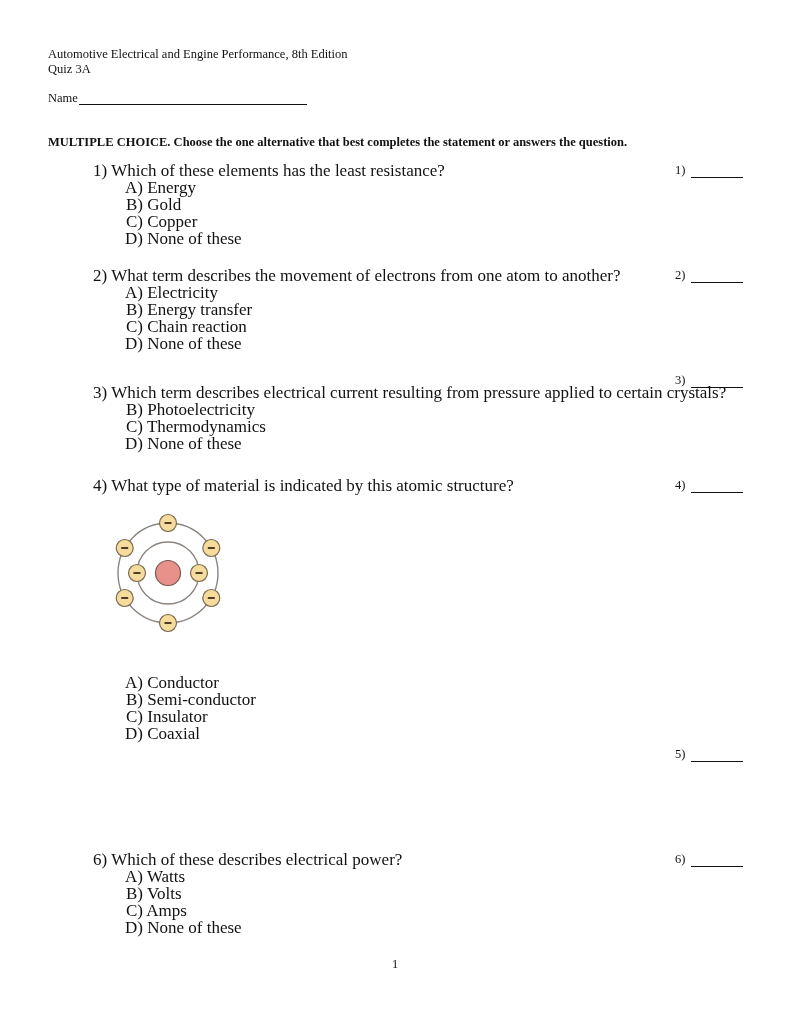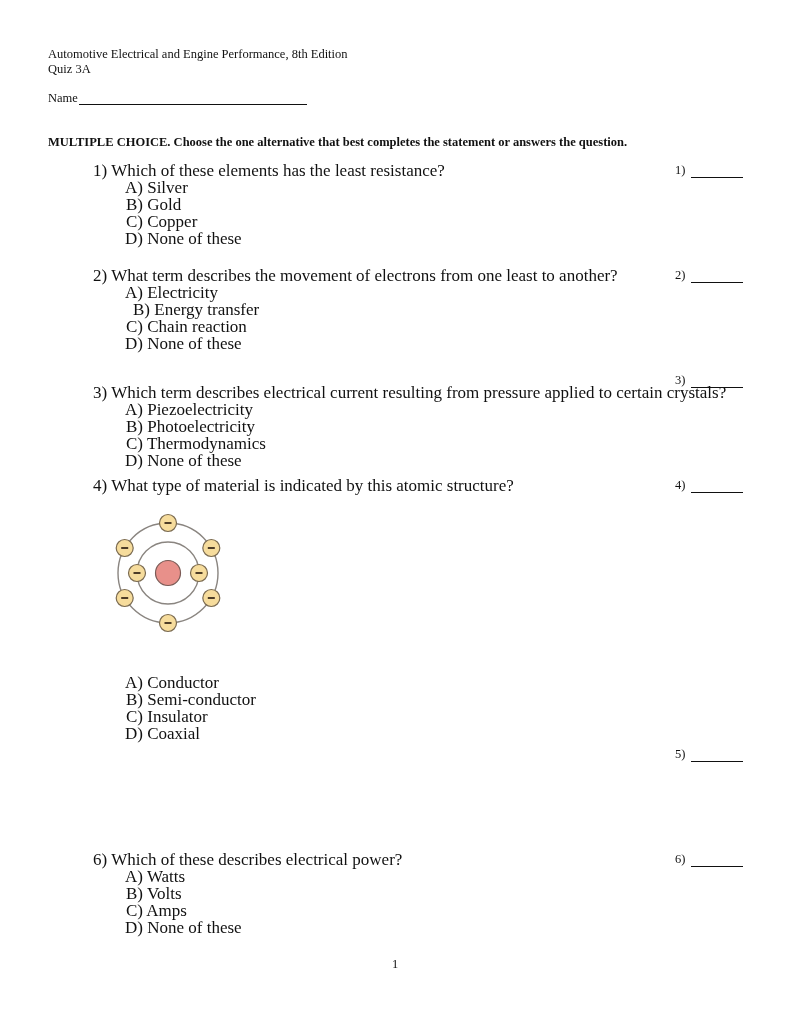--- a/index.html
+++ b/index.html
@@ -30,49 +30,48 @@
 <div class="name-row">
   <span>Name</span>
   <span class="name-line"></span>
 </div>
 
 <div class="instructions">MULTIPLE CHOICE.  Choose the one alternative that best completes the statement or answers the question.</div>
 
 <div class="question" style="top:162px;">
   <div class="q-text"><span>1)</span> <span>Which of these elements has the least resistance?</span></div>
   <div class="options">
-    <div class="opt">A) Silver</div>
+    <div class="opt">A) Energy</div>
     <div class="opt" style="margin-left:1px">B) Gold</div>
     <div class="opt" style="margin-left:1px">C) Copper</div>
     <div class="opt">D) None of these</div>
   </div>
 </div>
 <div class="answer-slot" style="top:163px;">
   <span>1)</span>
   <span class="answer-line"></span>
 </div>
 
 <div class="question" style="top:267px;">
-  <div class="q-text"><span>2)</span> <span>What term describes the movement of electrons from one least to another?</span></div>
+  <div class="q-text"><span>2)</span> <span>What term describes the movement of electrons from one atom to another?</span></div>
   <div class="options">
     <div class="opt">A) Electricity</div>
-    <div class="opt" style="margin-left:8px">B) Energy transfer</div>
+    <div class="opt" style="margin-left:1px">B) Energy transfer</div>
     <div class="opt" style="margin-left:1px">C) Chain reaction</div>
     <div class="opt">D) None of these</div>
   </div>
 </div>
 <div class="answer-slot" style="top:268px;">
   <span>2)</span>
   <span class="answer-line"></span>
 </div>
 
 <div class="question" style="top:384px;">
   <div class="q-text"><span>3)</span> <span>Which term describes electrical current resulting from pressure applied to certain crystals?</span></div>
   <div class="options">
-    <div class="opt">A) Piezoelectricity</div>
     <div class="opt" style="margin-left:1px">B) Photoelectricity</div>
     <div class="opt" style="margin-left:1px">C) Thermodynamics</div>
     <div class="opt">D) None of these</div>
   </div>
 </div>
 <div class="answer-slot" style="top:373px;">
   <span>3)</span>
   <span class="answer-line"></span>
 </div>
 

